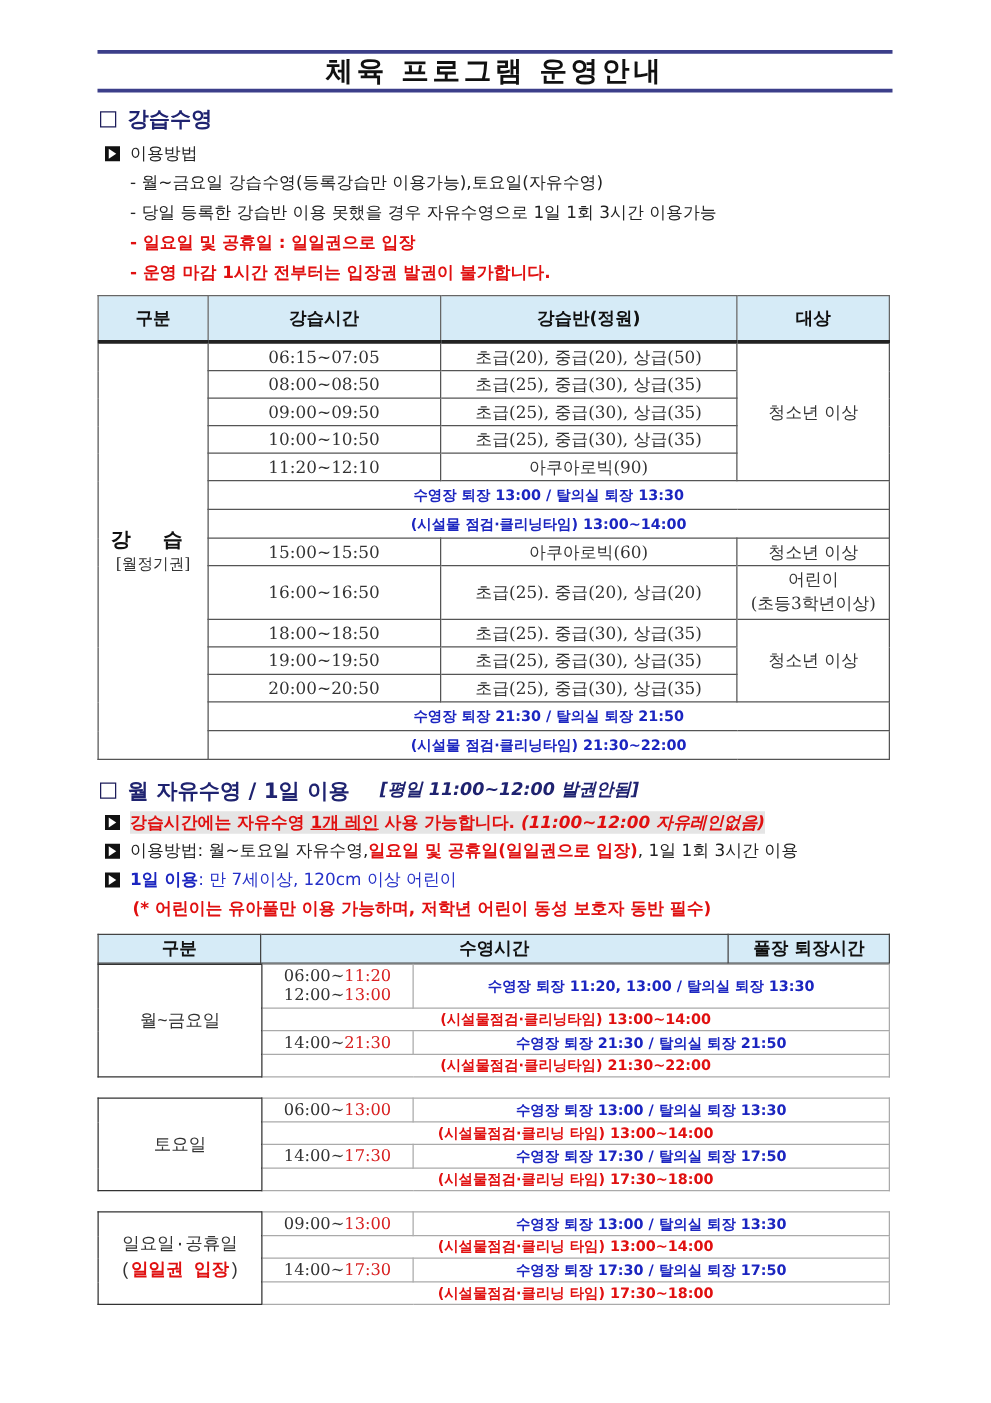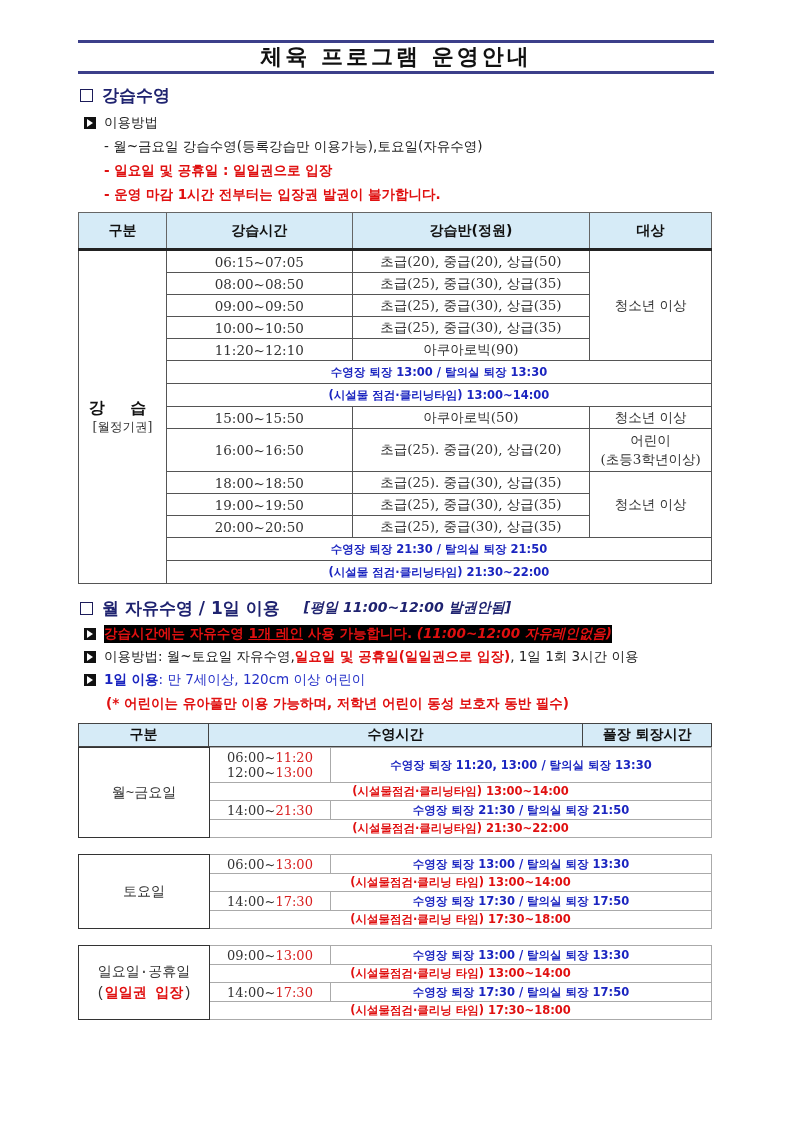--- a/index.html
+++ b/index.html
@@ -34,21 +34,21 @@
     width: 12px; height: 12px; background: #111; margin-right: 8px; position: relative; flex-shrink: 0;
   }
   .arrow-icon::after {
     content: ""; position: absolute; left: 3px; top: 2px;
     border-left: 6px solid #fff; border-top: 4px solid transparent; border-bottom: 4px solid transparent;
   }
   .dash-line { font-size: 13.5px; height: 24px; line-height: 24px; margin-left: 26px; }
   .red-b { color: #e01010; font-weight: bold; }
   .blue { color: #2530c8; }
   .blue-b { color: #1b25c0; font-weight: bold; }
-  .hl { background: #000000; }
+  .hl { background: #e5e5e5; }
   .ul { text-decoration: underline; }
 
   
   table { border-collapse: collapse; }
   .t1 { width: 634px; margin-top: 6px; font-size: 13.5px; border: 1.5px solid #444; }
   .t1 th {
     background: #d6ebf7; font-weight: bold; font-size: 14px; height: 33px;
     border: 1px solid #666; border-bottom: 3px solid #222; color: #111;
   }
   .t1 td { text-align: center; border: 1px solid #555; padding: 0; height: 21px; color: #333;
@@ -88,20 +88,21 @@
   <div class="sec-head">
     <span class="box"></span>
     <span class="label">강습수영</span>
   </div>
 
   <div class="arrow-line" style="margin-top:4px;">
     <span class="arrow-icon"></span>
     <span>이용방법</span>
   </div>
   <div class="dash-line">- 월~금요일 강습수영(등록강습만 이용가능),토요일(자유수영)</div>
+  <div class="dash-line">- 당일 등록한 강습반 이용 못했을 경우 자유수영으로 1일 1회 3시간 이용가능</div>
   <div class="dash-line red-b">- 일요일 및 공휴일 : 일일권으로 입장</div>
   <div class="dash-line red-b">- 운영 마감 1시간 전부터는 입장권 발권이 불가합니다.</div>
 
   <table class="t1">
     <colgroup>
         <col style="width:88px">
         <col style="width:186px">
         <col style="width:238px">
         <col style="width:122px">
       </colgroup>
@@ -138,21 +139,21 @@
       <td>아쿠아로빅(90)</td>
     </tr>
     <tr>
       <td colspan="3" class="notice">수영장 퇴장 13:00 / 탈의실 퇴장 13:30</td>
     </tr>
     <tr>
       <td colspan="3" class="notice">(시설물 점검·클리닝타임) 13:00~14:00</td>
     </tr>
     <tr>
       <td class="dot-b">15:00~15:50</td>
-      <td class="dot-b">아쿠아로빅(50)</td>
+      <td class="dot-b">아쿠아로빅(60)</td>
       <td>청소년 이상</td>
     </tr>
     <tr>
       <td class="dot-b" style="height:42px">16:00~16:50</td>
       <td class="dot-b">초급(25). 중급(20), 상급(20)</td>
       <td style="line-height:19px">
         <span>어린이</span><br>
         <span>(초등3학년이상)</span>
       </td>
     </tr>

